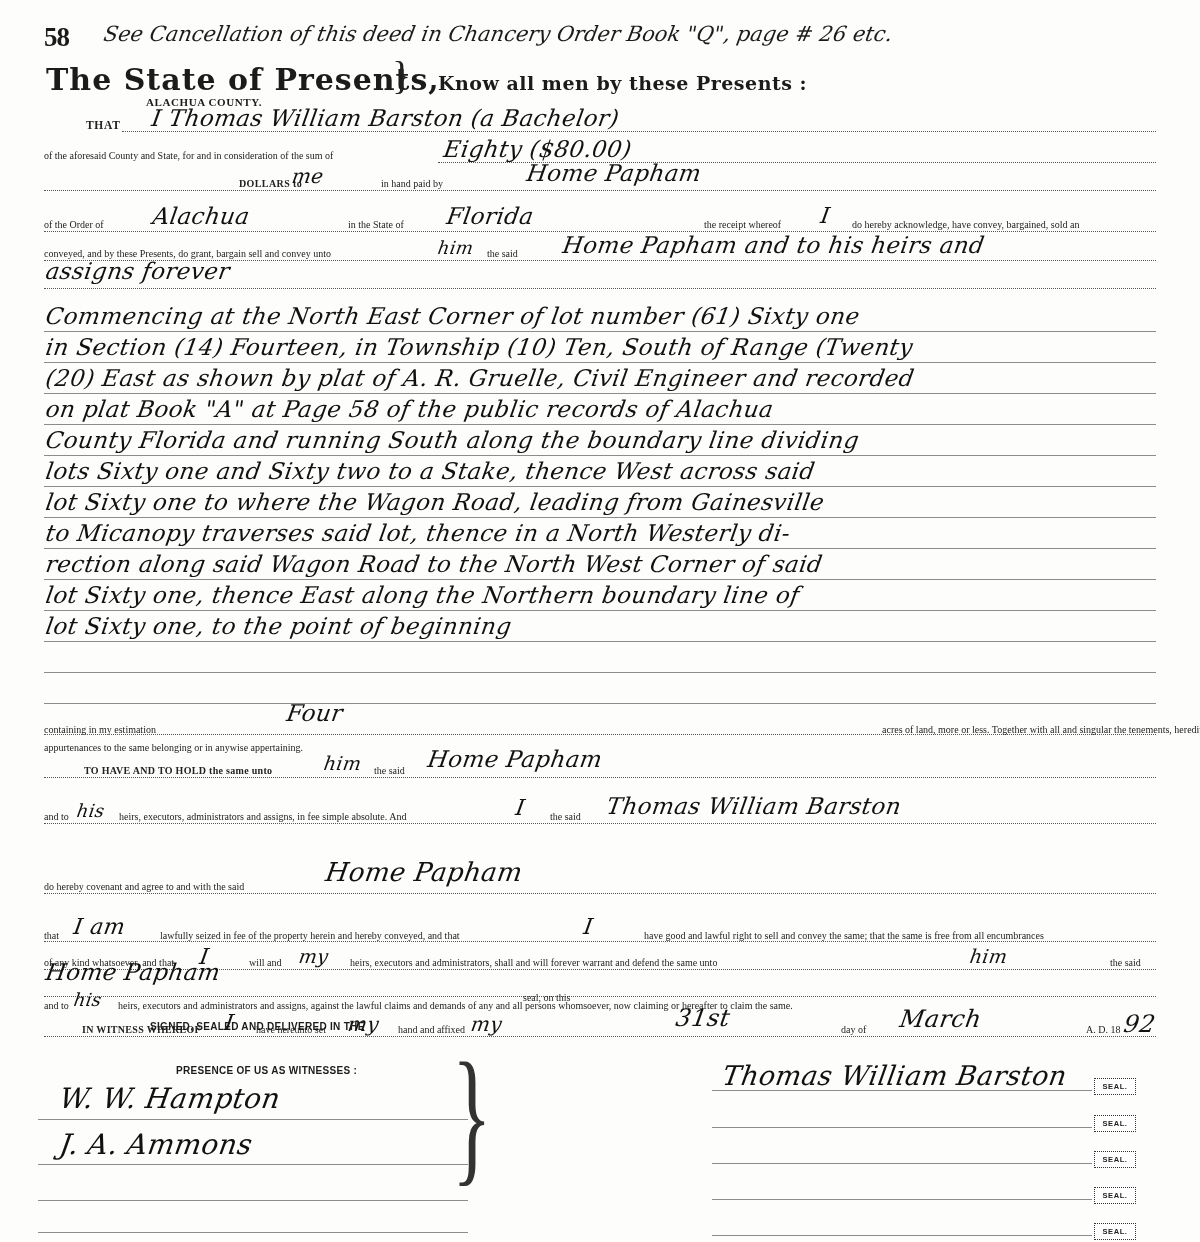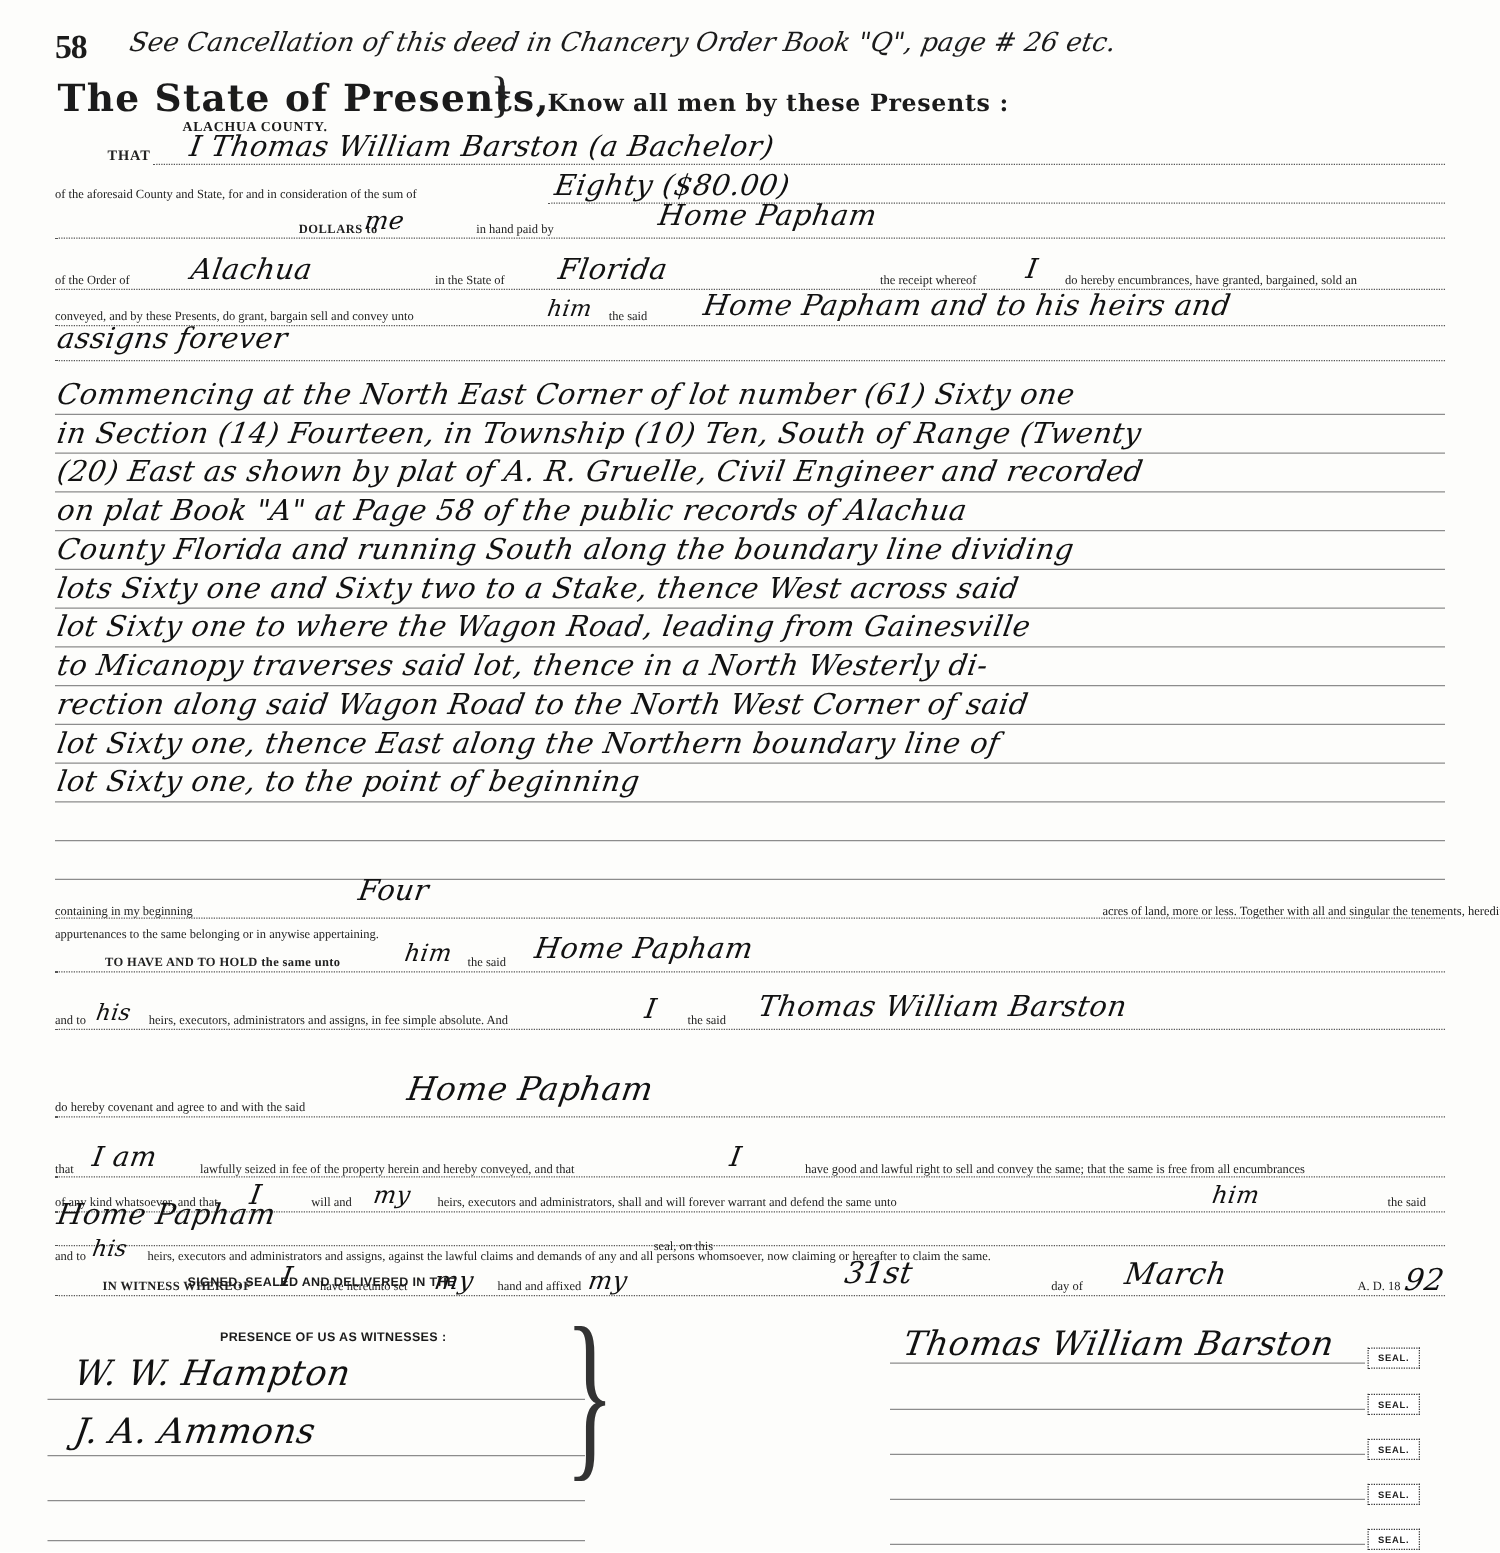--- a/index.html
+++ b/index.html
@@ -155,21 +155,21 @@
   <div class="abs print small" style="left:381px; top:178px;">in hand paid by</div>
   <div class="abs hand bodyline" style="left:527px; top:160px;">Home Papham</div>
 
   <div class="abs print small" style="left:44px; top:219px;">of the Order of</div>
   <div class="dotted" style="left:44px; top:231px; width:1112px;"></div>
   <div class="abs hand bodyline" style="left:153px; top:203px;">Alachua</div>
   <div class="abs print small" style="left:348px; top:219px;">in the State of</div>
   <div class="abs hand bodyline" style="left:447px; top:203px;">Florida</div>
   <div class="abs print small" style="left:704px; top:219px;">the receipt whereof</div>
   <div class="abs hand" style="left:821px; top:203px; font-size:22px;">I</div>
-  <div class="abs print small" style="left:852px; top:219px;">do hereby encumbrances, have granted,  bargained, sold an</div>
+  <div class="abs print small" style="left:852px; top:219px;">do hereby acknowledge, have convey,  bargained, sold an</div>
 
   <div class="abs print small" style="left:44px; top:248px;">conveyed, and by these Presents, do grant, bargain sell and convey unto</div>
   <div class="dotted" style="left:44px; top:260px; width:1112px;"></div>
   <div class="abs hand" style="left:438px; top:237px; font-size:18px;">him</div>
   <div class="abs print small" style="left:487px; top:248px;">the said</div>
   <div class="abs hand bodyline" style="left:563px; top:232px;">Home Papham and to his heirs and</div>
   <div class="dotted" style="left:44px; top:288px; width:1112px;"></div>
   <div class="abs hand bodyline" style="left:46px; top:258px;">assigns forever</div>
 
 
@@ -192,21 +192,21 @@
   <div class="abs hand bodyline" style="left:46px; top:365px;">(20) East as shown by plat of A. R. Gruelle, Civil Engineer and recorded</div>
   <div class="abs hand bodyline" style="left:46px; top:396px;">on plat Book "A" at Page 58 of the public records of Alachua</div>
   <div class="abs hand bodyline" style="left:46px; top:427px;">County Florida and running South along the boundary line dividing</div>
   <div class="abs hand bodyline" style="left:46px; top:458px;">lots Sixty one and Sixty two to a Stake, thence West across said</div>
   <div class="abs hand bodyline" style="left:46px; top:489px;">lot Sixty one to where the Wagon Road, leading from Gainesville</div>
   <div class="abs hand bodyline" style="left:46px; top:520px;">to Micanopy traverses said lot, thence in a North Westerly di-</div>
   <div class="abs hand bodyline" style="left:46px; top:551px;">rection along said Wagon Road to the North West Corner of said</div>
   <div class="abs hand bodyline" style="left:46px; top:582px;">lot Sixty one, thence East along the Northern boundary line of</div>
   <div class="abs hand bodyline" style="left:46px; top:613px;">lot Sixty one, to the point of beginning</div>
 
-  <div class="abs print small" style="left:44px; top:724px;">containing in my beginning</div>
+  <div class="abs print small" style="left:44px; top:724px;">containing in my estimation</div>
   <div class="dotted" style="left:44px; top:734px; width:1112px;"></div>
   <div class="abs hand bodyline" style="left:287px; top:700px;">Four</div>
   <div class="abs print small" style="left:882px; top:724px;">acres of land, more or less.  Together with all and singular the tenements, hereditaments and</div>
   <div class="abs print small" style="left:44px; top:742px;">appurtenances to the same belonging or in anywise appertaining.</div>
 
   <div class="abs print small" style="left:84px; top:765px; font-weight:bold; letter-spacing:.3px;">TO HAVE AND TO HOLD the same unto</div>
   <div class="dotted" style="left:44px; top:777px; width:1112px;"></div>
   <div class="abs hand" style="left:324px; top:752px; font-size:19px;">him</div>
   <div class="abs print small" style="left:374px; top:765px;">the said</div>
   <div class="abs hand bodyline" style="left:428px; top:746px;">Home Papham</div>

